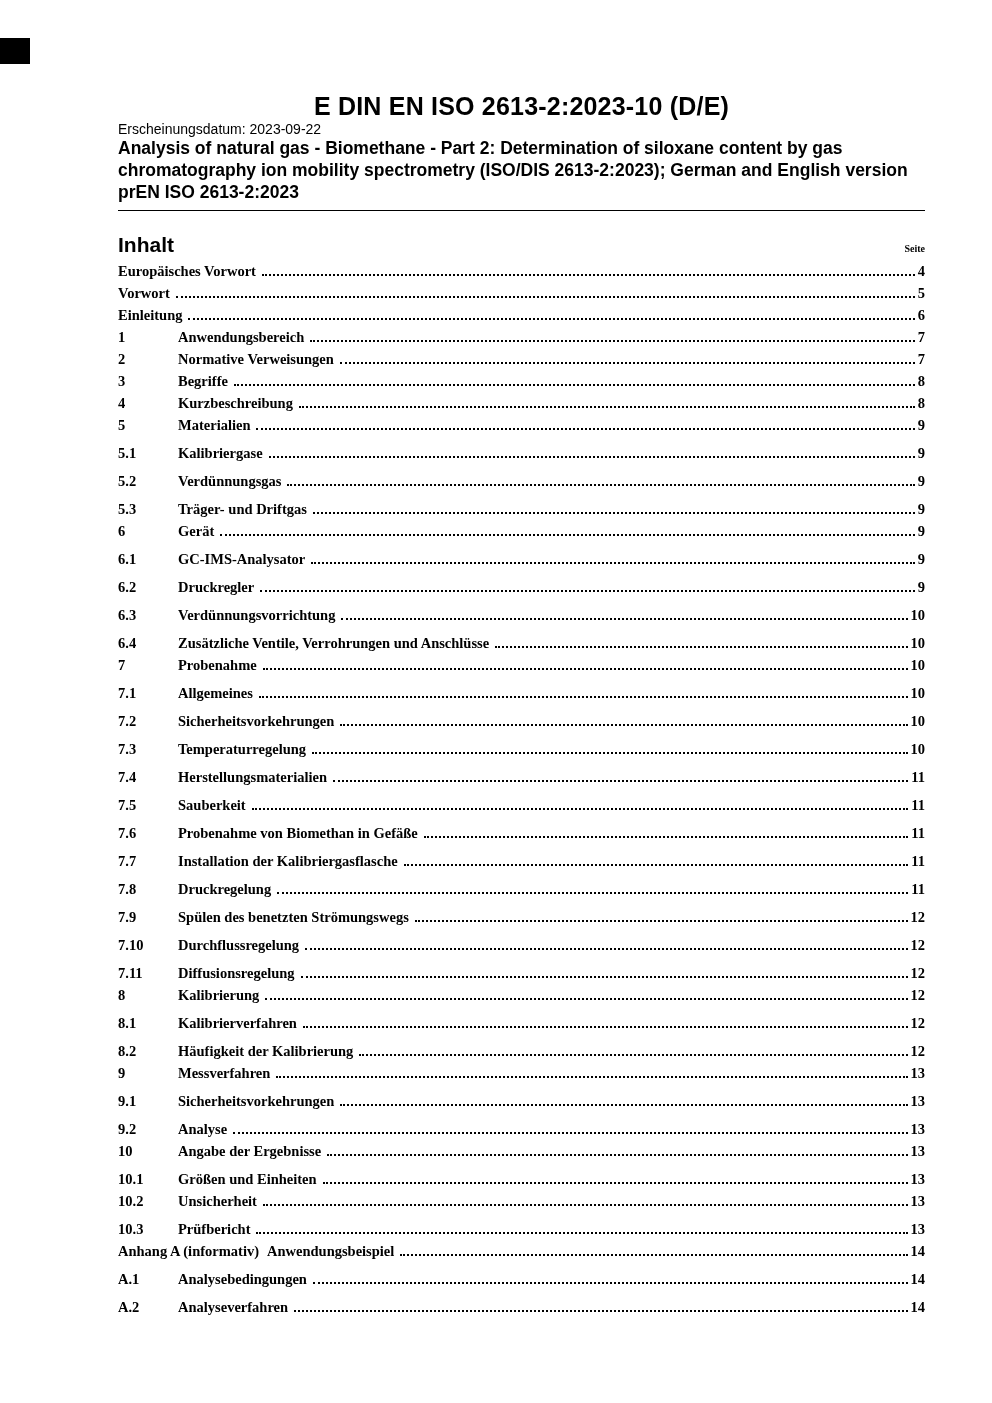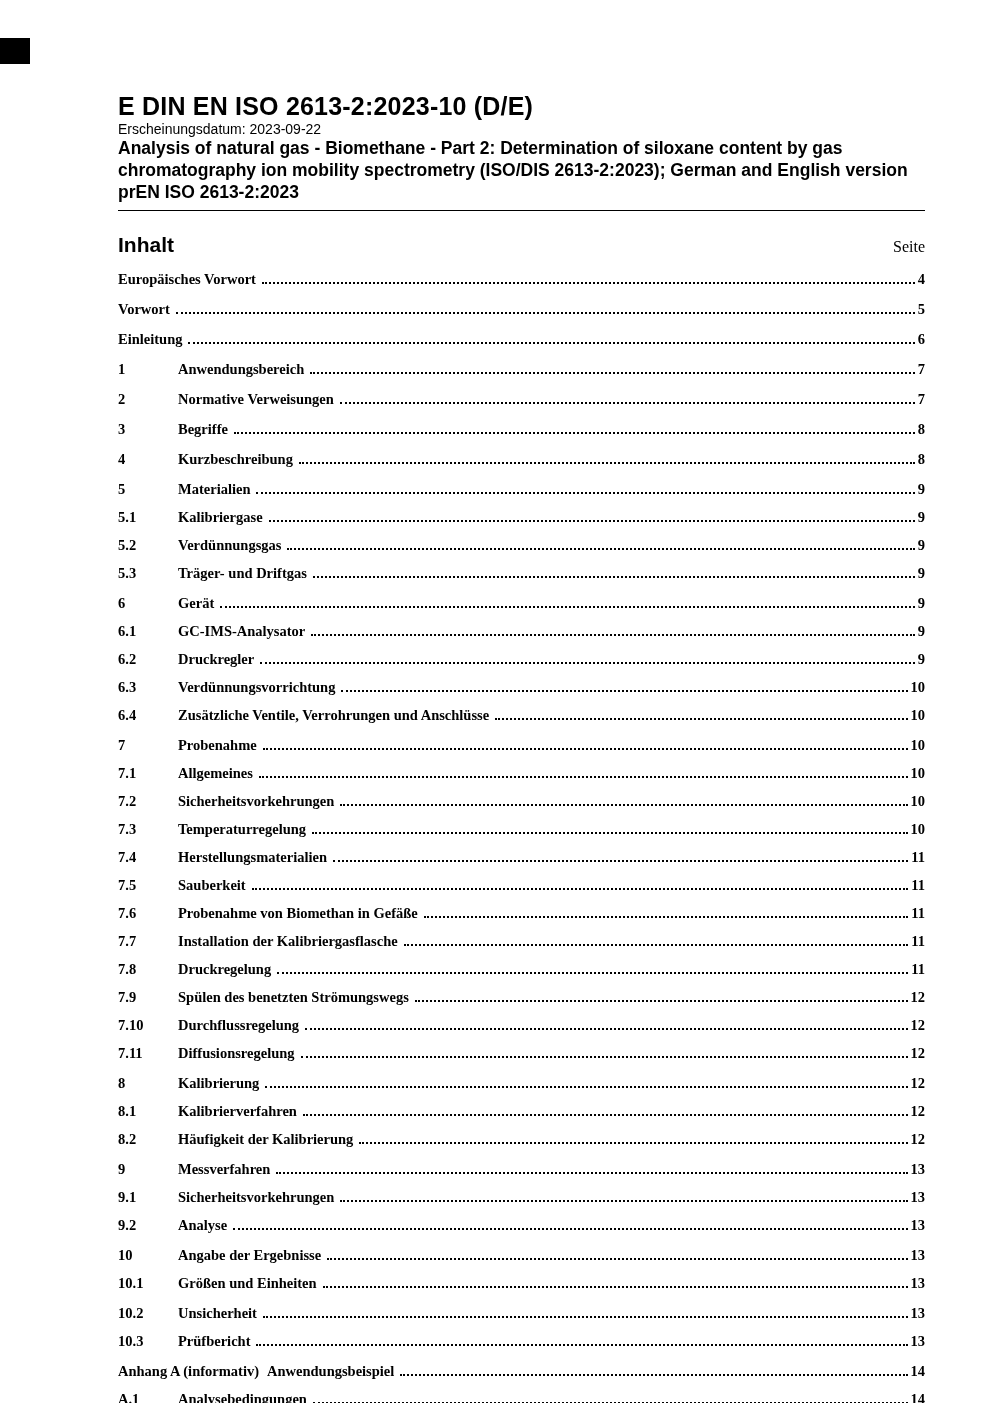--- a/index.html
+++ b/index.html
@@ -19,20 +19,21 @@
   .corner-mark {
     position: absolute;
     left: 0; top: 38px;
     width: 30px; height: 26px;
     background: #000;
   }
   .doc-title {
     font-size: 25px;
     font-weight: bold;
     letter-spacing: 0.2px;
+    text-align: center;
   }
   .release {
     font-size: 14px;
   }
   .title-de {
     font-size: 17.5px;
     font-weight: bold;
     line-height: 22px;
     margin-top: 27px;
   }
@@ -52,34 +53,34 @@
     align-items: baseline;
     margin-top: 22px;
     gap: 48px;
   }
   .toc-heading {
     font-size: 21px;
     font-weight: bold;
   }
   .toc-page-label {
     font-family: "Liberation Serif", serif;
-    font-weight: normal;
-    font-size: 16px;
+    font-weight: bold;
+    font-size: 10px;
   }
   .toc-entries { margin-top: 6px; }
   .toc-row {
     display: flex;
     align-items: baseline;
     font-family: "Liberation Serif", serif;
     font-weight: bold;
     font-size: 14.5px;
     line-height: 16px;
     margin-top: 12px;
   }
-  .toc-row.gap { margin-top: 14px; }
+  .toc-row.gap { margin-top: 6px; }
   .toc-num {
     flex: 0 0 auto;
     min-width: 60px;
     padding-right: 8px;
     white-space: nowrap;
   }
   .toc-label {
     flex: 0 1 auto;
     white-space: nowrap;
   }

